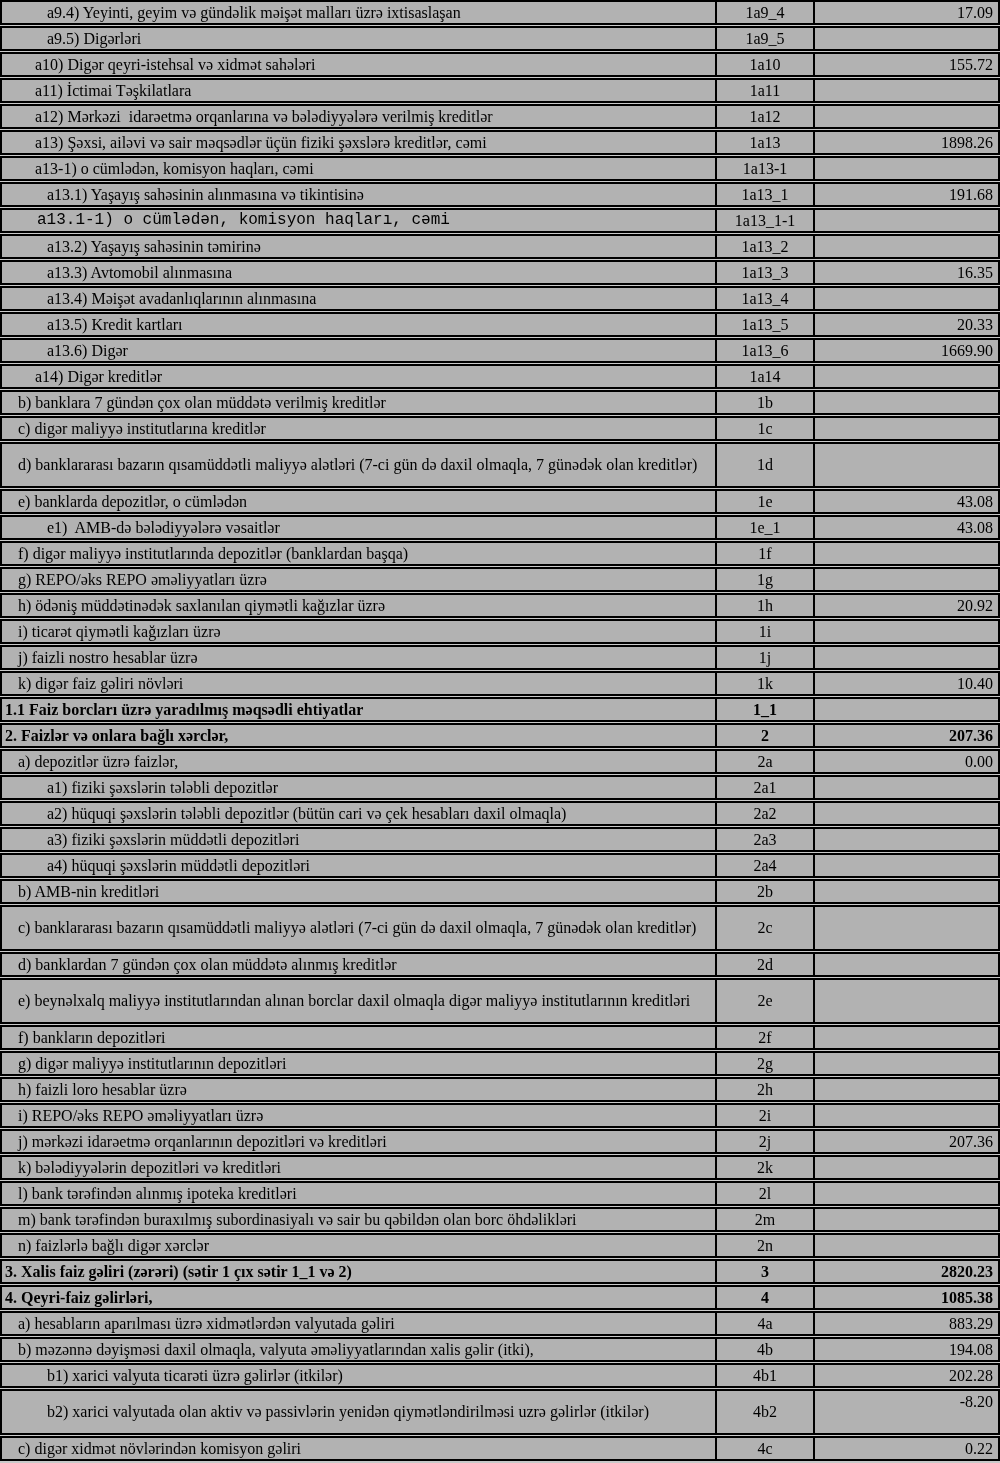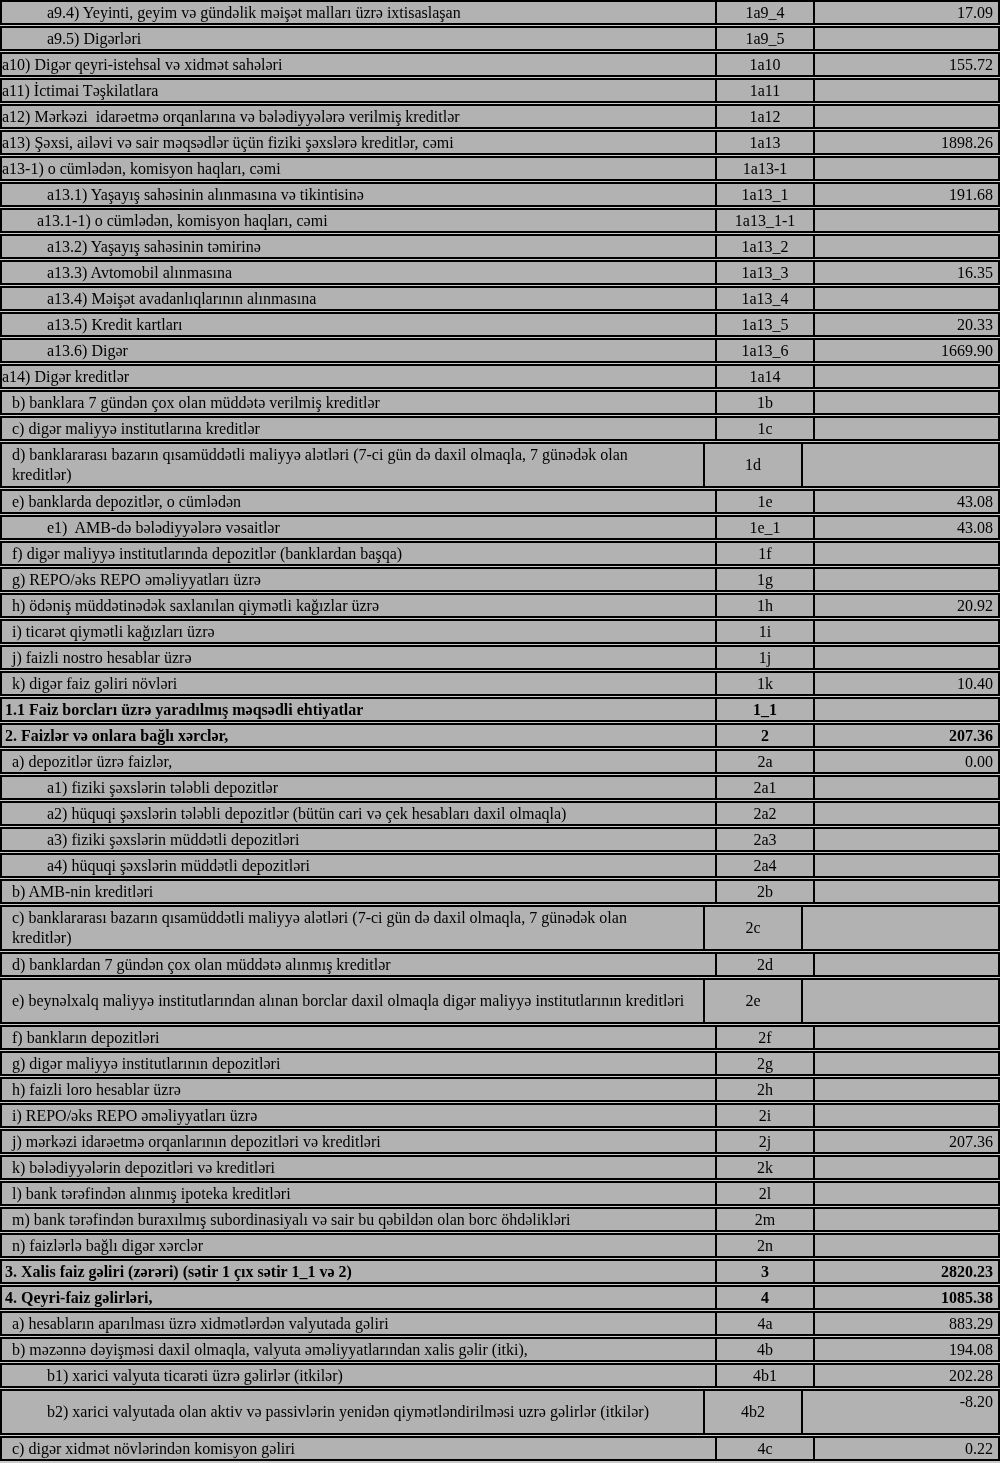--- a/index.html
+++ b/index.html
@@ -16,38 +16,38 @@
   .row {
     display: flex;
     box-sizing: border-box;
     height: 25px;
     margin-bottom: 1px;
     background: var(--cell-bg, #b2b2b2);
     border: 2px solid var(--border-col, #000);
     font-size: 16px;
     line-height: 19px;
   }
-  .row.dbl { height: 46px; line-height: 20px; gap: 12px; }
+  .row.dbl { height: 46px; line-height: 20px; }
   .row.b { font-weight: bold; }
   .cell {
     display: flex;
     align-items: center;
     box-sizing: border-box;
     overflow: hidden;
   }
   .label {
     flex: 1 1 auto;
     padding-right: 6px;
   }
   .lbl-main { white-space: pre-wrap; }
   .ind0 { padding-left: 3px; }
-  .ind1 { padding-left: 10px; }
-  .ind2 { }
+  .ind1 { padding-left: 16px; }
+  .ind2 { padding-left: 33px; }
   .ind3 { padding-left: 45px; }
-  .ind4 { padding-left: 35px; }
+  .ind4 { padding-left: 35px; font-family: Liberation Mono, monospace; }
   .code {
     flex: 0 0 100px;
     width: 100px;
     border-left: 2px solid var(--border-col, #000);
     border-right: 2px solid var(--border-col, #000);
     justify-content: center;
     text-align: center;
   }
   .value {
     flex: 0 0 183px;

